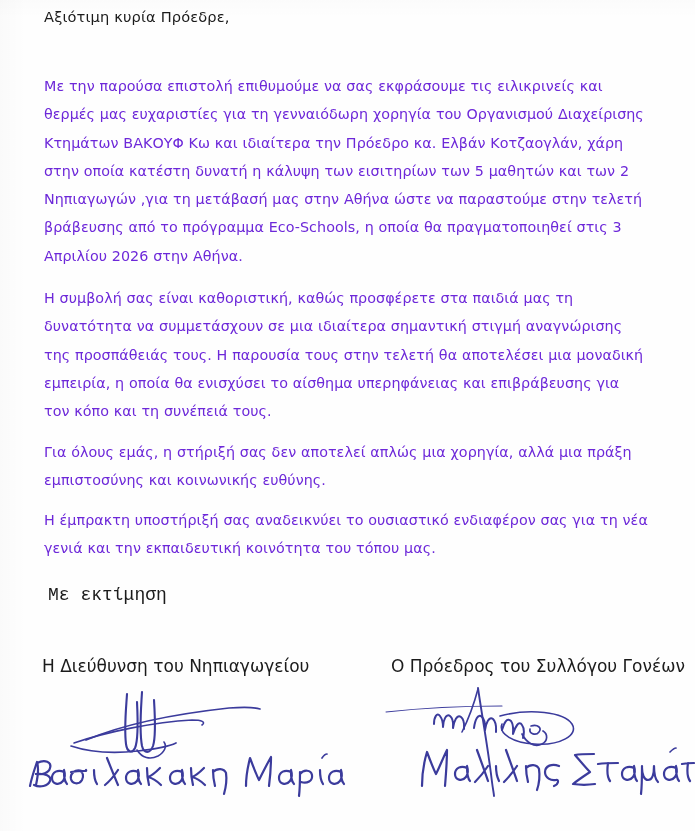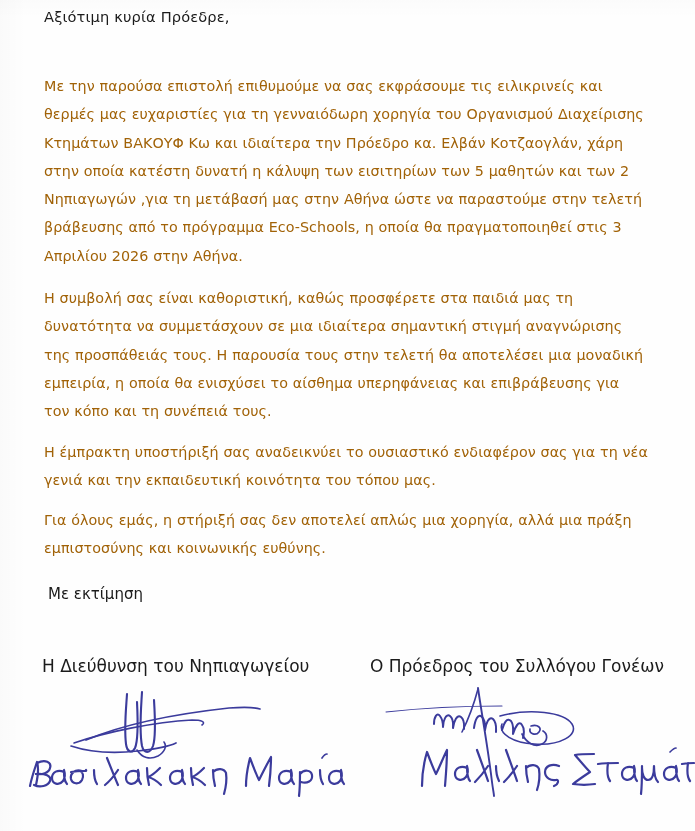--- a/index.html
+++ b/index.html
@@ -47,48 +47,49 @@
   }
   .body-block {
     position: absolute;
     left: 44px;
     top: 72px;
     width: 605px;
   }
   .para {
     font-size: 14.3px;
     line-height: 28.3px;
-    color: #a16207;
+    color: #6d28d9;
     letter-spacing: 0.05px;
     margin: 0 0 12px 0;
     text-align: left;
     word-spacing: 0.2px;
   }
   .para.p1 { margin-bottom: 14px; }
   .closing {
     position: absolute;
     left: 48px;
     top: 585px;
-    font-size: 15px;
+    font-size: 18px;
     color: #1b1b1b;
+    font-family: Liberation Mono, monospace;
   }
   .sig-labels {
     position: absolute;
     left: 0;
     top: 656px;
     width: 695px;
   }
   .sig-label {
     position: absolute;
     font-size: 17px;
     color: #1b1b1b;
     white-space: nowrap;
   }
   .sig-label.left  { left: 42px; }
-  .sig-label.right { left: 370px; text-align: right; }
+  .sig-label.right { left: 391px; text-align: right; }
 
   .sig-area {
     position: absolute;
     left: 0;
     top: 688px;
     width: 695px;
     height: 143px;
   }
   .sig {
     position: absolute;
@@ -101,22 +102,22 @@
 <body>
 
 <div id="page">
   <div class="content">
 
     <div class="salutation">Αξιότιμη κυρία Πρόεδρε,</div>
 
     <div class="body-block">
       <p class="para p1">Με την παρούσα επιστολή επιθυμούμε να σας εκφράσουμε τις ειλικρινείς και θερμές μας ευχαριστίες για τη γενναιόδωρη χορηγία του Οργανισμού Διαχείρισης Κτημάτων ΒΑΚΟΥΦ Κω και ιδιαίτερα την Πρόεδρο κα. Ελβάν Κοτζαογλάν, χάρη στην οποία κατέστη δυνατή η κάλυψη των εισιτηρίων των 5 μαθητών  και των 2 Νηπιαγωγών ,για τη μετάβασή μας στην Αθήνα ώστε να παραστούμε στην τελετή βράβευσης από το πρόγραμμα Eco-Schools, η οποία θα πραγματοποιηθεί στις 3 Απριλίου 2026 στην Αθήνα.</p>
       <p class="para">Η συμβολή σας είναι καθοριστική, καθώς προσφέρετε στα παιδιά μας τη δυνατότητα να συμμετάσχουν σε μια ιδιαίτερα σημαντική στιγμή αναγνώρισης της προσπάθειάς τους. Η παρουσία τους στην τελετή θα αποτελέσει μια μοναδική εμπειρία, η οποία θα ενισχύσει το αίσθημα υπερηφάνειας και επιβράβευσης για τον κόπο και τη συνέπειά τους.</p>
+      <p class="para">Για όλους εμάς, η στήριξή σας δεν αποτελεί απλώς μια χορηγία, αλλά μια πράξη εμπιστοσύνης και κοινωνικής ευθύνης.</p>
       <p class="para">Η έμπρακτη υποστήριξή σας αναδεικνύει το ουσιαστικό ενδιαφέρον σας για τη νέα γενιά και την εκπαιδευτική κοινότητα του τόπου μας.</p>
-      <p class="para">Για όλους εμάς, η στήριξή σας δεν αποτελεί απλώς μια χορηγία, αλλά μια πράξη εμπιστοσύνης και κοινωνικής ευθύνης.</p>
     </div>
 
     <div class="closing">Με εκτίμηση</div>
 
     <div class="sig-labels">
       <div class="sig-label left">Η Διεύθυνση του Νηπιαγωγείου</div>
       <div class="sig-label right">Ο Πρόεδρος του Συλλόγου Γονέων</div>
     </div>
 
     <div class="sig-area">

